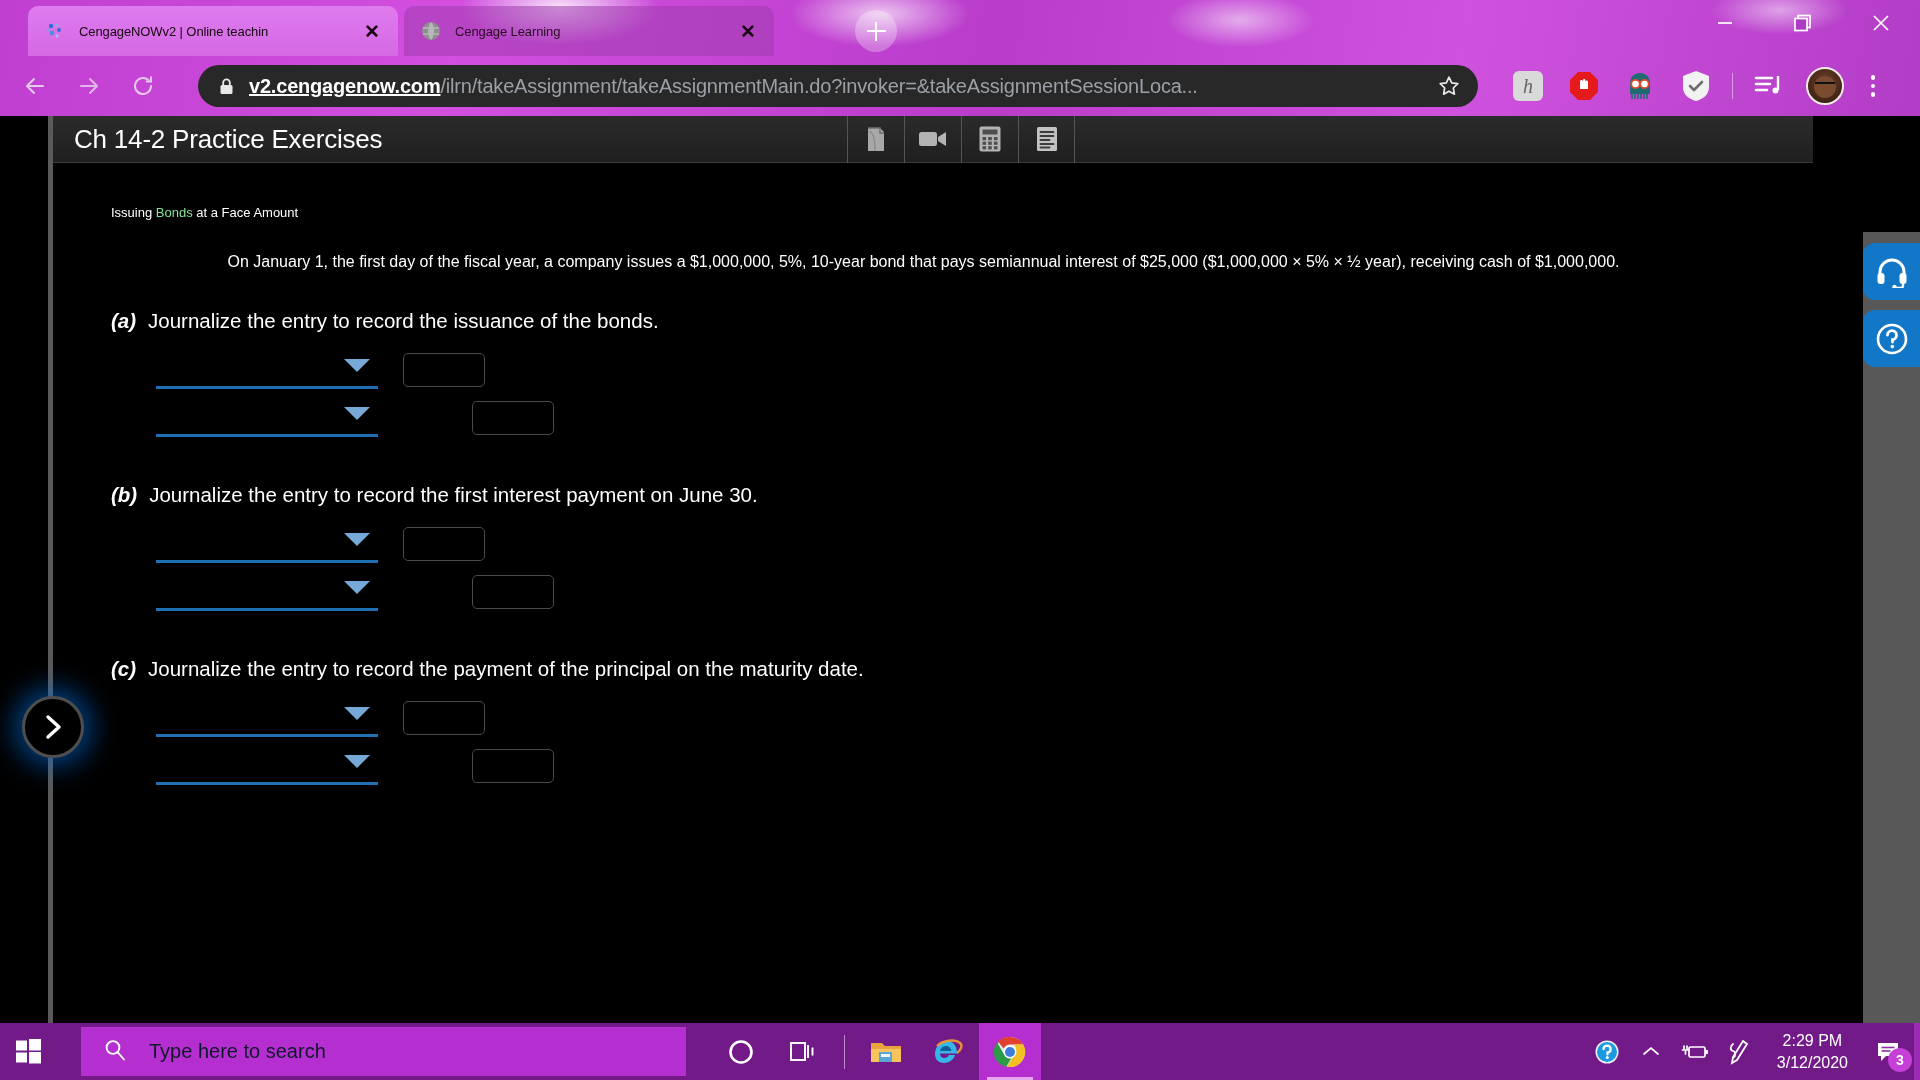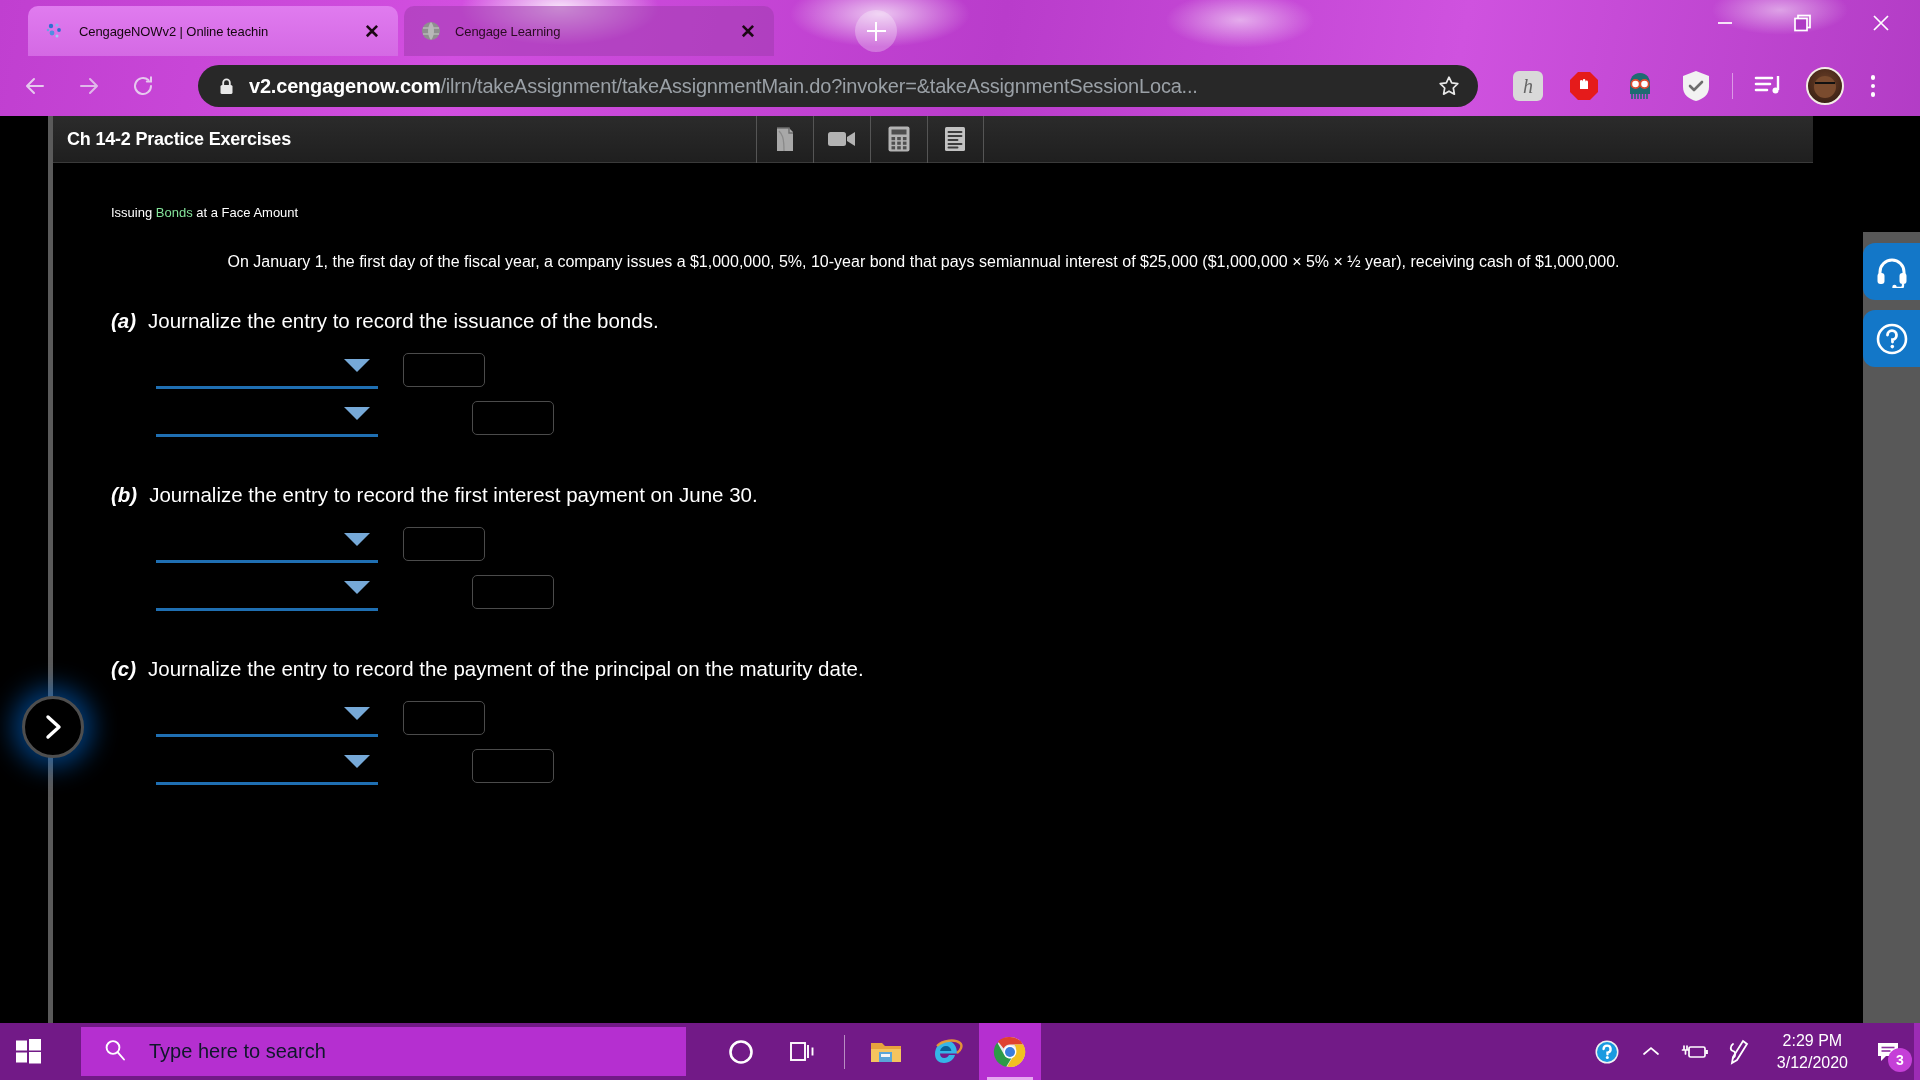--- a/index.html
+++ b/index.html
@@ -91,21 +91,21 @@
     background: #282828;
     border-radius: 21px;
     display: flex; align-items: center;
     padding: 0 12px 0 20px;
   }
   .lock { flex: 0 0 18px; margin-right: 13px; display:flex; align-items:center; }
   .urltext {
     flex: 1 1 auto; font-size: 20px; white-space: nowrap; overflow: hidden;
     color: #9aa0a6; letter-spacing: -.2px;
   }
-  .urltext .host { color: #ffffff; font-weight: 600; }
+  .urltext .host { color: #ffffff; font-weight: 600; text-decoration: underline; }
   .star { flex: 0 0 34px; display: flex; align-items: center; justify-content: center; }
 
   .ext-row {
     position: absolute; left: 1500px; top: 56px; height: 60px;
     display: flex; align-items: center;
   }
   .ext { width: 56px; height: 56px; display: flex; align-items: center; justify-content: center; }
   .ext-sep { width: 1px; height: 26px; background: rgba(255,255,255,.45); margin: 0 8px; }
   .avatar {
     width: 38px; height: 38px; border-radius: 50%;
@@ -141,22 +141,22 @@
     background: #000;
   }
   .app-header {
     position: absolute; left: 53px; top: 0;
     width: 1760px; height: 47px;
     background: linear-gradient(180deg, #2b2b2b 0%, #1f1f1f 100%);
     border-bottom: 1px solid #3a3a3a;
     display: flex; align-items: center;
   }
   .app-title {
-    font-size: 18px; font-weight: 700; color: #ffffff;
-    margin-left: 14px; letter-spacing: -.2px;
+    font-size: 26px; font-weight: 400; color: #ffffff;
+    margin-left: 21px; letter-spacing: -.2px;
   }
   .hdr-tools { display: flex; align-items: center; margin-left: 465px; height: 47px; }
   .tool { width: 57px; height: 47px; display: flex; align-items: center; justify-content: center;
           border-left: 1px solid #555; }
   .tool:last-child { border-right: 1px solid #555; }
 
   .question-area {
     position: absolute; left: 53px; top: 47px;
     width: 1760px; height: 860px;
     background: #000;

